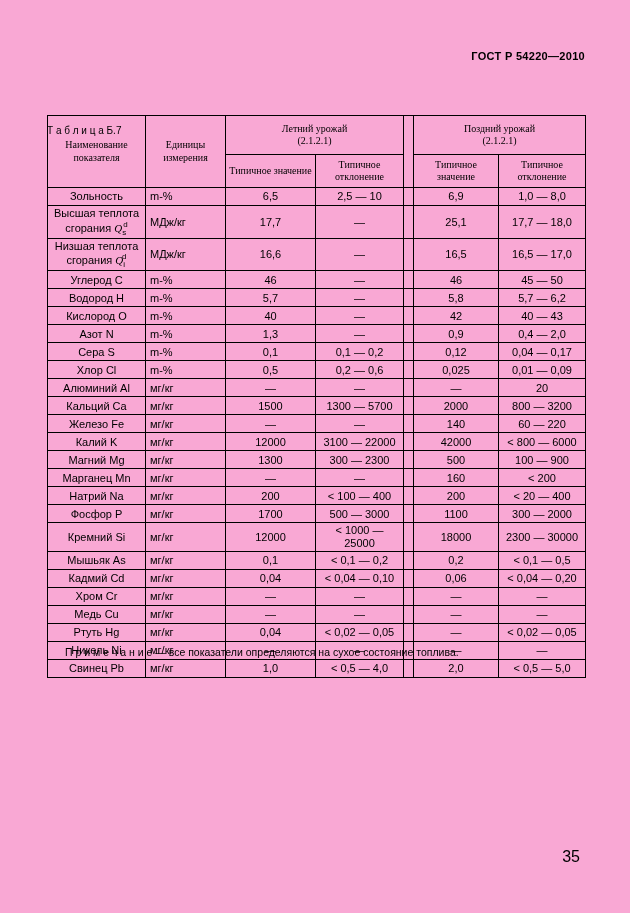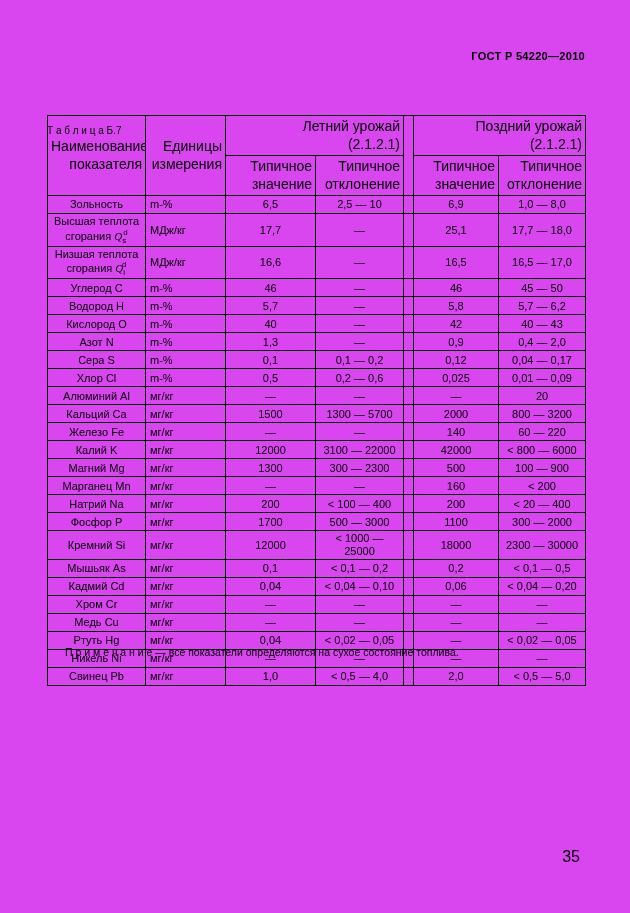--- a/index.html
+++ b/index.html
@@ -1,21 +1,21 @@
 <!DOCTYPE html>
 <html><head>
 <meta charset="utf-8">
 <style>
   html, body { margin: 0; padding: 0; background: #e8e8e8; }
   .page {
     position: relative;
     width: 630px;
     height: 913px;
     margin: 0 auto;
-    background: #d946ef;
+    background: #f9a8d4;
     font-family: "Liberation Sans", sans-serif;
     color: #000;
     overflow: hidden;
   }
   .gost-header {
     position: absolute;
     top: 50px;
     right: 45px;
     font-size: 11px;
     font-weight: bold;
@@ -46,24 +46,25 @@
     border-collapse: collapse;
     table-layout: fixed;
   }
   .data-table th, .data-table td {
     border: 1px solid #000;
     vertical-align: middle;
     overflow: hidden;
   }
   .data-table th {
     font-weight: normal;
-    font-size: 14px;
-    text-align: right;
+    font-size: 10px;
+    text-align: center;
     padding: 2px 3px;
     line-height: 1.25;
+    font-family: Liberation Serif, serif;
   }
   thead tr.group-row th { height: 34px; }
   thead tr.sub-row th { height: 28px; }
   .data-table td {
     font-size: 11px;
     padding: 1px 4px;
     height: 15px;
     line-height: 1.15;
   }
   td.c-name { text-align: center; }

